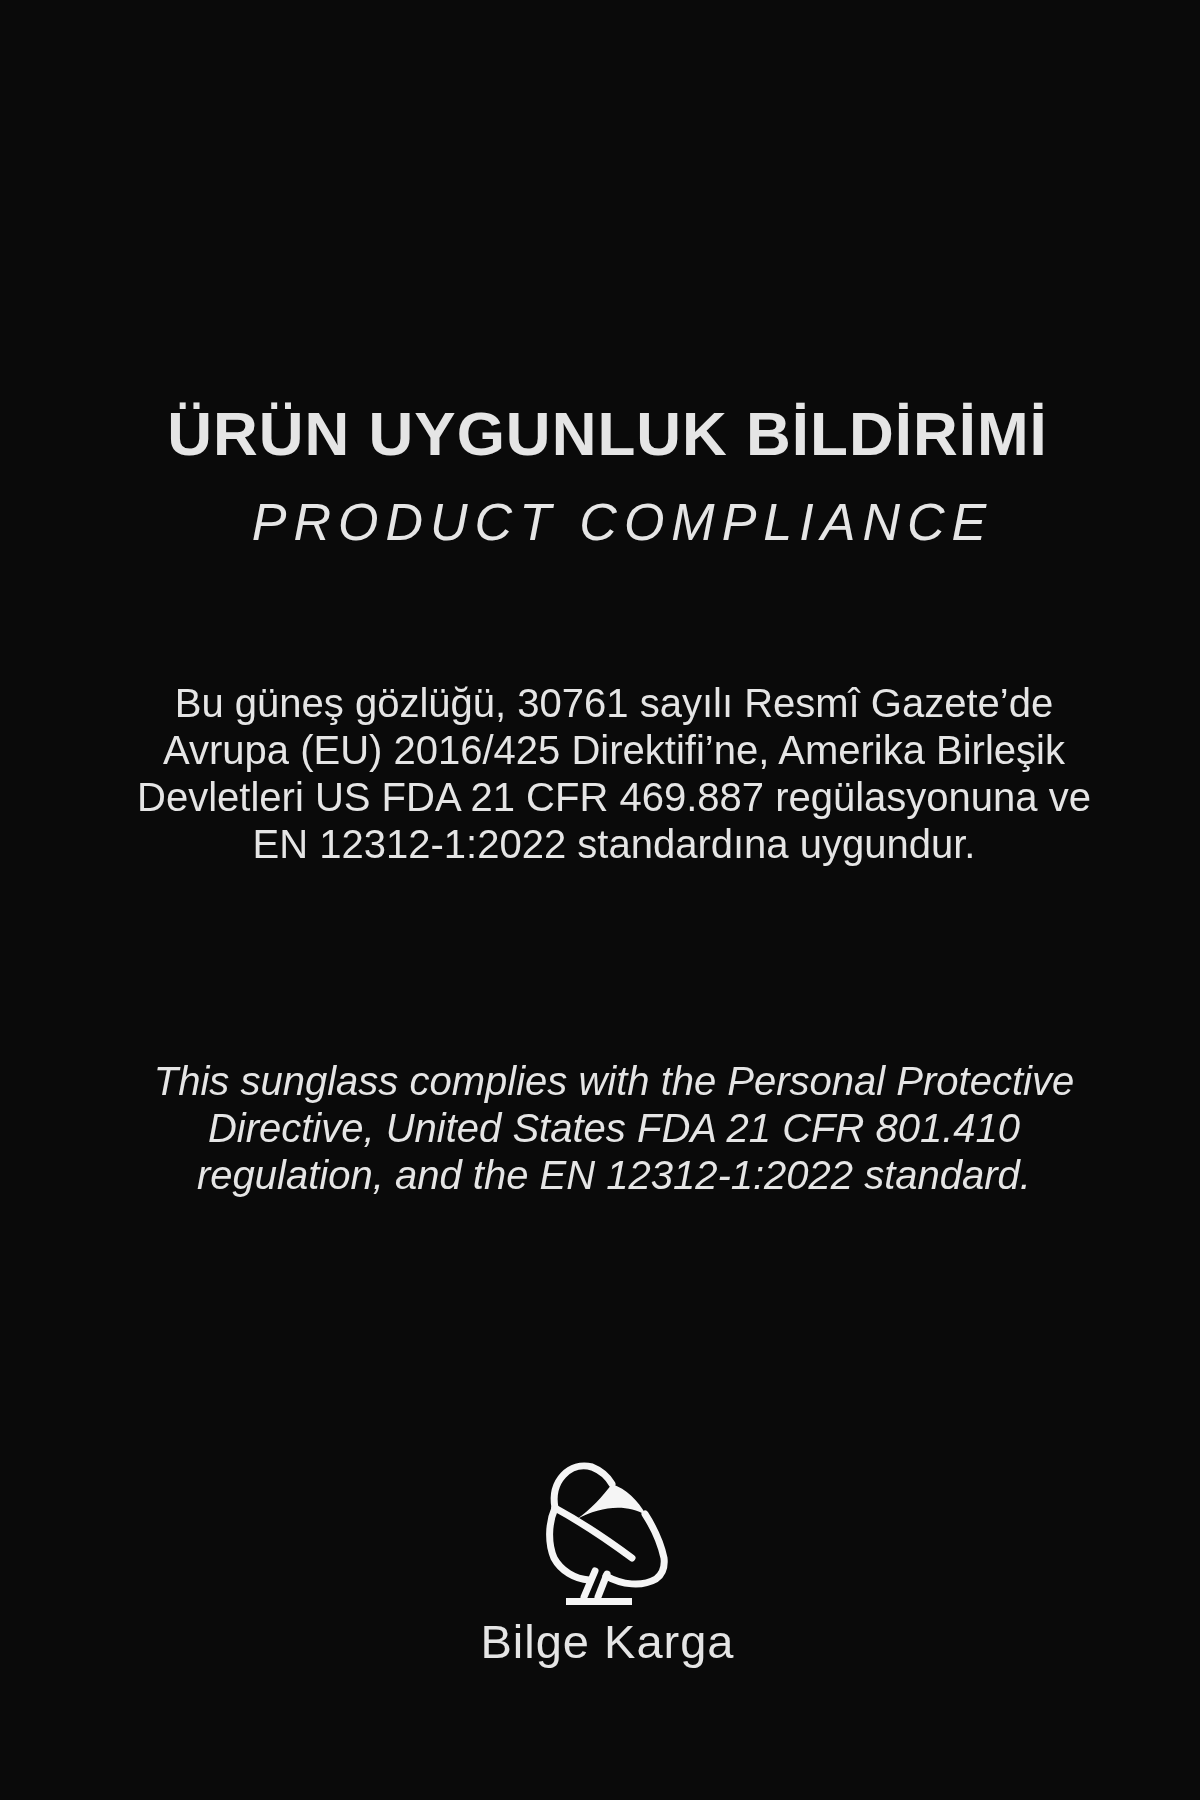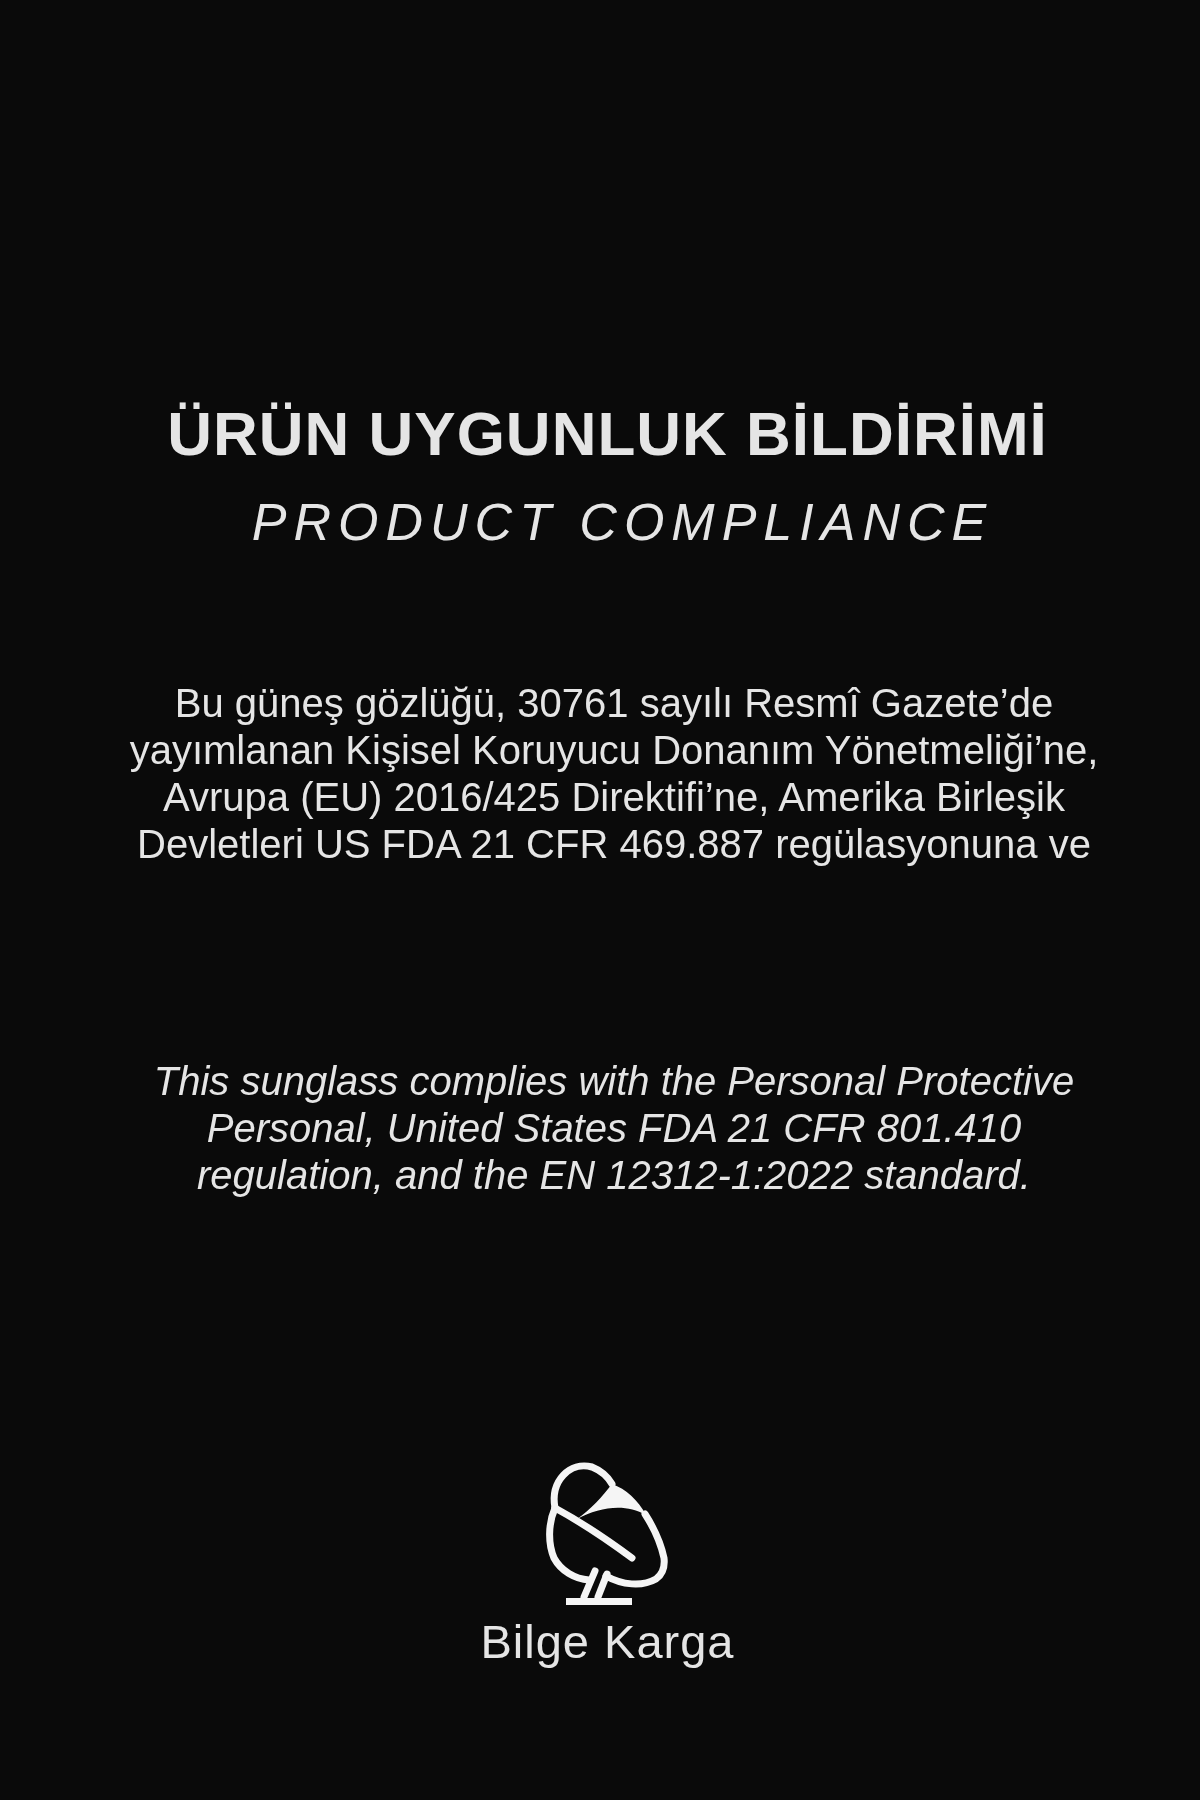--- a/index.html
+++ b/index.html
@@ -78,28 +78,28 @@
 <body>
 
 <div class="page" style="background: rgb(10, 10, 10); color: #e5e5e5; padding-left: 15px;">
 
   <h1 class="title">ÜRÜN UYGUNLUK BİLDİRİMİ</h1>
 
   <h2 class="subtitle">PRODUCT COMPLIANCE</h2>
 
   <div class="para para-tr">
       <div><span>Bu güneş gözlüğü, 30761 sayılı Resmî Gazete’de</span></div>
-      <div><span>yayımlanan Kişisel Koruyucu Donanım Yönetmeliği’ne,</span></div>
       <div><span class="seg-bold">Avrupa (EU) 2016/425</span><span> Direktifi’ne, Amerika Birleşik</span></div>
       <div><span>Devletleri </span><span class="seg-bold">US FDA 21 CFR 469.887</span><span> regülasyonuna ve</span></div>
+      <div><span class="seg-bold">EN 12312-1:2022</span><span> standardına uygundur.</span></div>
     </div>
 
   <div class="para para-en">
       <div><span>This sunglass complies with the Personal Protective</span></div>
-      <div><span>Personal, </span><span class="seg-bold">United States FDA 21 CFR 801.410</span></div>
+      <div><span>Directive, </span><span class="seg-bold">United States FDA 21 CFR 801.410</span></div>
       <div><span>regulation, and the </span><span class="seg-bold">EN 12312-1:2022</span><span> standard.</span></div>
     </div>
 
   <div class="logo">
     <svg viewBox="0 0 120 152" width="120" height="152" xmlns="http://www.w3.org/2000/svg">
       <g fill="none" stroke="#f5f5f5" stroke-width="7" stroke-linecap="round" stroke-linejoin="round">
 
         <path d="M 7 50 C 2 23 22 3 44 9 C 54 13 60 19 64 26"></path>
 
         <path fill="#f5f5f5" stroke="none" d="M 64 26 C 54 39 43 51 29 61 C 52 49 77 45 98 57 C 90 42 78 31 64 26 Z"></path>

